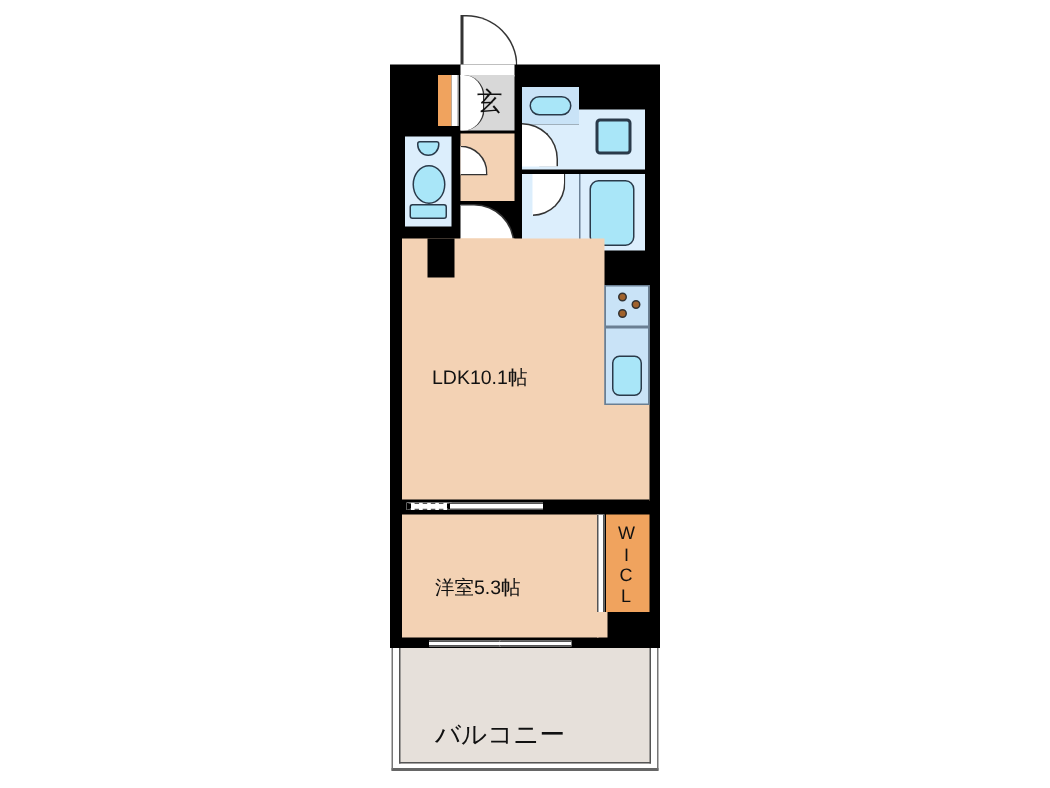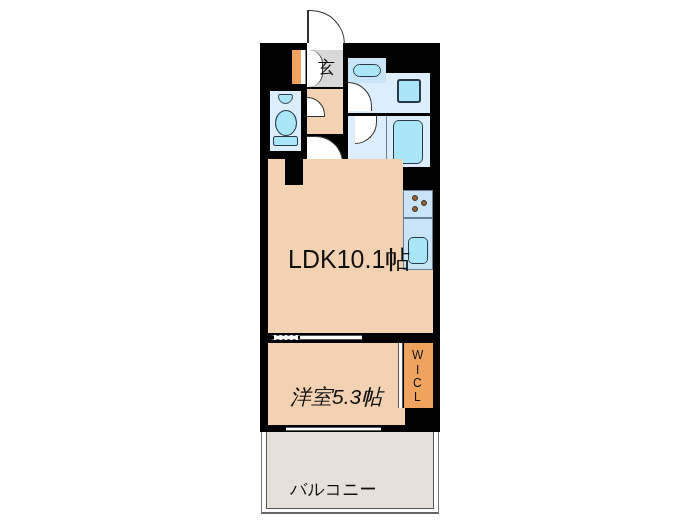--- a/index.html
+++ b/index.html
@@ -59,31 +59,31 @@
   <div class="abs peach" style="left:268px; top:270px; width:165px; height:64px;"></div>
   <div class="abs frame" style="left:285px; top:159px; width:18px; height:26px;"></div>
   <div class="abs" style="left:307px; top:159px; width:36px; height:4px; background:#f3d2b4;"></div>
 
   <div class="abs wet" style="left:403px; top:190px; width:30px; height:28px; background:#c9e3f7; border:1px solid #6a7f93;"></div>
   <div class="abs" style="left:412px; top:195px; width:6px; height:6px; border-radius:50%; background:#a0622c; border:1px solid #333;"></div>
   <div class="abs" style="left:421px; top:200px; width:6px; height:6px; border-radius:50%; background:#a0622c; border:1px solid #333;"></div>
   <div class="abs" style="left:412px; top:206px; width:6px; height:6px; border-radius:50%; background:#a0622c; border:1px solid #333;"></div>
   <div class="abs wet" style="left:403px; top:218px; width:30px; height:52px; background:#c9e3f7; border:1px solid #6a7f93;"></div>
   <div class="abs fixture" style="left:408px; top:237px; width:20px; height:27px;"></div>
-  <div class="label" style="left:288px; top:243px; font-size:25px;">LDK10.1帖</div>
+  <div class="label" style="left:288px; top:243px; font-size:13px;">LDK10.1帖</div>
 
   <div class="abs frame" style="left:268px; top:333px; width:165px; height:10px;"></div>
   <div class="sash" style="left:271px; top:335px; width:30px; height:5px; border-style:dashed;"></div>
   <div class="sash" style="left:300px; top:335px; width:32px; height:5px;"></div>
   <div class="sash" style="left:332px; top:335px; width:30px; height:5px;"></div>
 
   <div class="abs peach" style="left:268px; top:343px; width:131px; height:82px;"></div>
   <div class="abs peach" style="left:398px; top:408px; width:7px; height:17px;"></div>
   <div class="sash-v" style="left:398px; top:343px; width:5px; height:65px;"></div>
-  <div class="label" style="left:290px; top:383px; font-size:21px;font-style:italic;">洋室5.3帖</div>
+  <div class="label" style="left:290px; top:383px; font-size:13px;">洋室5.3帖</div>
 
   <div class="abs orange" style="left:404px; top:343px; width:29px; height:65px;"></div>
   <div class="label" style="left:412px; top:348px; font-size:12px;">W</div>
   <div class="label" style="left:416px; top:363px; font-size:12px;">I</div>
   <div class="label" style="left:413px; top:376px; font-size:12px;">C</div>
   <div class="label" style="left:414px; top:390px; font-size:12px;">L</div>
 
   <div class="sash" style="left:286px; top:427px; width:48px; height:4px;"></div>
   <div class="sash" style="left:333px; top:427px; width:48px; height:4px;"></div>
 

